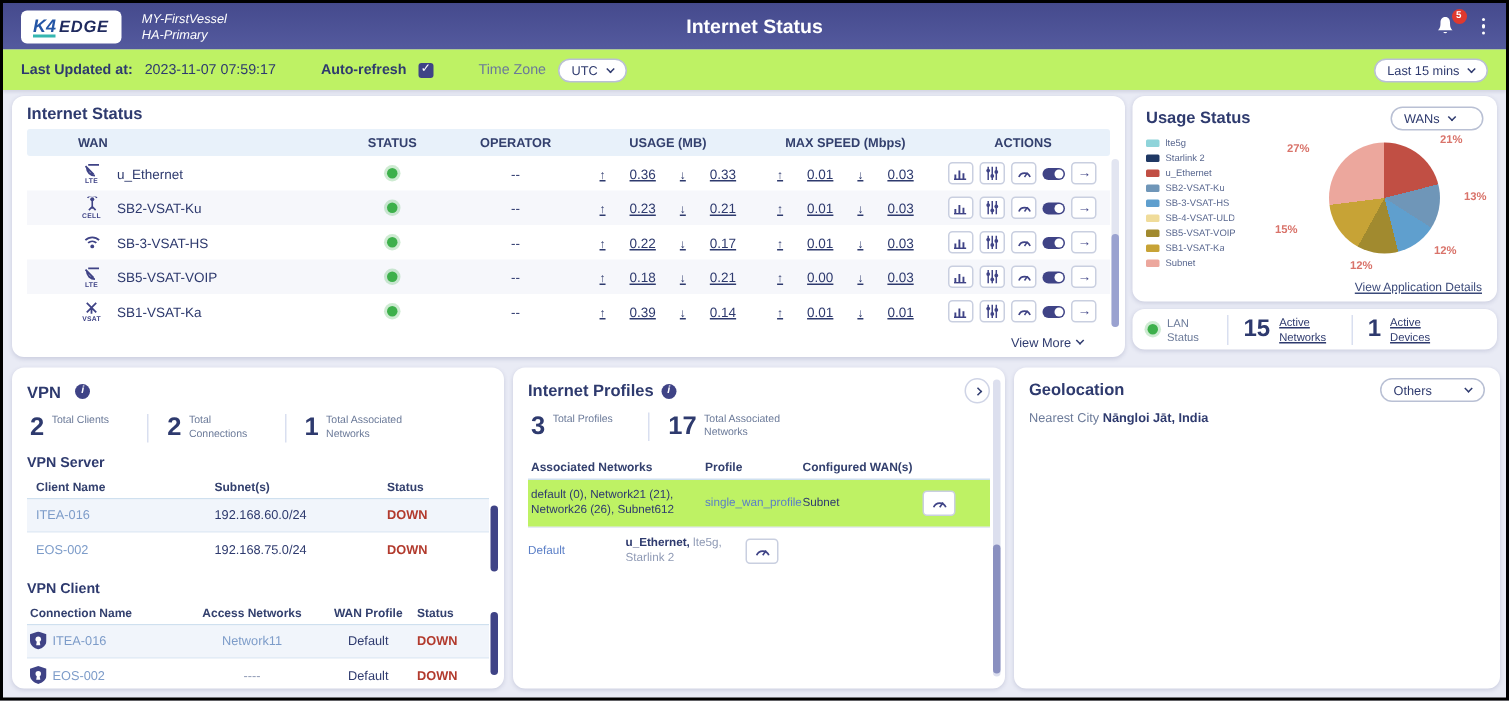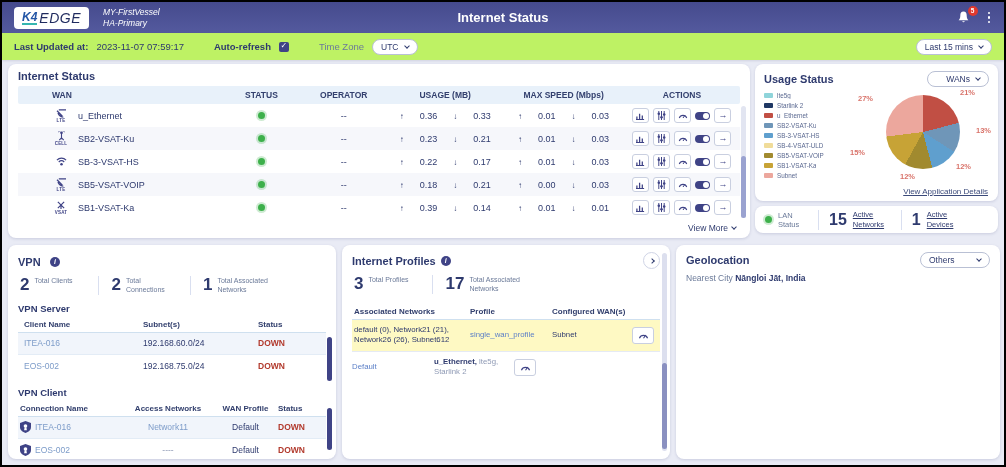--- a/index.html
+++ b/index.html
@@ -3,21 +3,21 @@
 <meta charset="utf-8">
 <style>
   * { margin:0; padding:0; box-sizing:border-box; }
   body { font-family:"Liberation Sans", sans-serif; background:#555; }
   .page { position:relative; width:1006px; height:467px; background:#e9ebf5; border:2px solid #000; overflow:hidden; color:#2e3a6e; }
 
   
   .hdr { height:31px; background:linear-gradient(#454a8d,#545a9e); display:flex; align-items:center; padding:0 12px; position:relative; }
   .logo-box { background:#fff; border-radius:4px; padding:2px 8px; display:flex; align-items:center; gap:2px; height:22px; }
   .logo-k4 { font-style:italic; font-weight:bold; font-size:12px; color:#2456a6; border-bottom:2px solid #35b6b0; line-height:12px; }
-  .logo-edge { font-style:italic; font-weight:normal; font-size:14px; color:#1f2a5e; letter-spacing:.5px; }
+  .logo-edge { font-style:italic; font-weight:bold; font-size:11px; color:#1f2a5e; letter-spacing:.5px; }
   .vessel { margin-left:14px; color:#fff; font-style:italic; font-size:8.5px; line-height:1.25; }
   .hdr-title { position:absolute; left:0; right:0; text-align:center; color:#fff; font-weight:bold; font-size:13px; pointer-events:none; }
   .hdr-right { margin-left:auto; display:flex; align-items:center; gap:14px; z-index:2; }
   .bell-wrap { position:relative; width:16px; height:16px; }
   .badge { position:absolute; top:-4px; right:-6px; background:#e0392e; color:#fff; font-size:6.5px; font-weight:bold; width:10px; height:10px; border-radius:50%; display:flex; align-items:center; justify-content:center; }
   .kebab { display:flex; flex-direction:column; gap:2px; padding:2px; }
   .kebab i { width:2.5px; height:2.5px; border-radius:50%; background:#fff; }
 
   
   .toolbar { height:27px; background:#bef264; display:flex; align-items:center; padding:0 12px; gap:8px; font-size:9.5px; box-shadow:0 1px 2px rgba(40,45,90,.12); position:relative; z-index:1; }
@@ -47,29 +47,29 @@
   .cw1 { width:80px; text-align:center; }
   .cw2 { width:90px; text-align:center; }
   .cw3 { width:120px; text-align:center; }
   .cw4 { width:125px; text-align:center; }
   .cw5 { width:120px; text-align:center; }
   .wan-cell { display:flex; align-items:center; gap:8px; }
   .wicon { display:flex; flex-direction:column; align-items:center; width:18px; }
   .wicon svg { display:block; }
   .wlbl { font-style:normal; font-size:4.5px; color:#3f4386; font-weight:bold; letter-spacing:.2px; }
   .dot { display:inline-block; width:7px; height:7px; border-radius:50%; background:#3db04b; box-shadow:0 0 0 2px rgba(61,176,75,.25); }
-  .nums { display:inline-flex; gap:16px; align-items:flex-end; color:#2e3a6e; }
+  .nums { display:inline-flex; gap:16px; align-items:flex-end; color:#2e3a6e;text-decoration:underline; }
   .ar-up::before { content:"↑"; font-size:8px; color:#2e3a6e; }
   .ar-dn::before { content:"↓"; font-size:8px; color:#2e3a6e; }
   .act-cell { display:flex; gap:4px; justify-content:center; align-items:center; }
   .abtn { width:17px; height:15px; border:1px solid #c9cfe0; border-radius:3px; background:#fff; display:flex; align-items:center; justify-content:center; padding:0; cursor:pointer; }
   .toggle { width:15px; height:8px; border-radius:4px; background:#3f4386; position:relative; }
   .toggle i { position:absolute; right:1px; top:1px; width:6px; height:6px; background:#fff; border-radius:50%; }
   .arrow-g { font-size:9px; color:#3f4386; line-height:1; }
-  .view-more { position:absolute; right:14px; bottom:5px; font-size:8.5px; color:#2e3a6e; display:flex; align-items:center; gap:4px; cursor:pointer; }
+  .view-more { position:absolute; right:28px; bottom:5px; font-size:8.5px; color:#2e3a6e; display:flex; align-items:center; gap:4px; cursor:pointer; }
   .sbar { position:absolute; width:5px; border-radius:3px; background:#e2e5f1; }
   .sthumb { position:absolute; width:5px; border-radius:3px; background:#9aa2d0; }
 
   
   #us-card { left:753px; top:4px; width:243px; height:137px; padding:7px 9px; }
   .us-head { display:flex; justify-content:space-between; align-items:center; }
   .legend { position:absolute; left:9px; top:26px; width:82px; }
   .lg-item { display:flex; align-items:center; gap:4px; height:10px; }
   .lg-sw { width:9px; height:5px; border-radius:1px; flex:none; }
   .lg-tx { font-size:6.3px; color:#5a6890; white-space:nowrap; overflow:hidden; }
@@ -106,23 +106,23 @@
   
   #vpn-card { left:6px; top:185px; width:328px; height:214px; padding:7px 10px; }
   .vs-c0 { width:125px; padding-left:6px; } .vs-c1 { width:115px; } .vs-c2 { width:55px; }
   .vc-c0 { width:105px; padding-left:2px; display:flex; align-items:center; gap:4px; }
   .vc-c1 { width:90px; text-align:center; } .vc-c2 { width:65px; text-align:center; } .vc-c3 { width:45px; }
 
   
   #ip-card { left:340px; top:185px; width:328px; height:214px; padding:7px 10px; }
   .ip-head { display:flex; align-items:center; }
   .circle-btn { margin-left:auto; width:17px; height:17px; border:1px solid #cfd4e6; border-radius:50%; background:#fff; display:flex; align-items:center; justify-content:center; cursor:pointer; }
-  .ip-c0 { width:118px; padding-left:2px; } .ip-c1 { width:82px; } .ip-c2 { width:80px; }
+  .ip-c0 { width:118px; padding-left:2px; } .ip-c1 { width:65px; } .ip-c2 { width:80px; }
   .ip-row { display:flex; font-size:7.8px; padding:5px 0; align-items:center; line-height:1.35; }
-  .ip-row.alt { background:#fef9c3; border-bottom:1px solid #e5eaf4; }
+  .ip-row.alt { background:#bef264; border-bottom:1px solid #e5eaf4; }
   .blue-link { color:#5b7fc7; }
   .muted { color:#8f9ab5; }
   .gauge-btn { width:22px; height:17px; border:1px solid #c9cfe0; border-radius:3px; background:#fff; display:flex; align-items:center; justify-content:center; cursor:pointer; }
 
   
   #geo-card { left:674px; top:185px; width:324px; height:214px; padding:7px 10px; }
   .geo-head { display:flex; justify-content:space-between; align-items:center; }
   .geo-city { font-size:8.5px; color:#6b7a99; margin-top:5px; }
   .geo-city b { color:#2e3a6e; }
   .geo-empty { position:absolute; left:0; right:0; top:110px; text-align:center; font-size:9px; color:#9aa3b8; }
@@ -461,21 +461,21 @@
       <div class="sthumb" style="right:4px; top:92px; height:62px;"></div>
       <div class="view-more">
         <span>View More</span>
           <i class="chev"></i>
       </div>
     </div>
 
     <div class="card" id="us-card">
       <div class="us-head">
         <span class="card-title">Usage Status</span>
-        <span class="pill" style="min-width:62px; justify-content:flex-end;">
+        <span class="pill" style="min-width:62px; justify-content:flex-start;">
           <span>WANs</span>
           <i class="chev"></i>
         </span>
       </div>
       <div class="legend">
         <div class="lg-item">
             <span class="lg-sw" style="background: rgb(143, 212, 218);"></span>
             <span class="lg-tx">lte5g</span>
           </div>
         <div class="lg-item">

